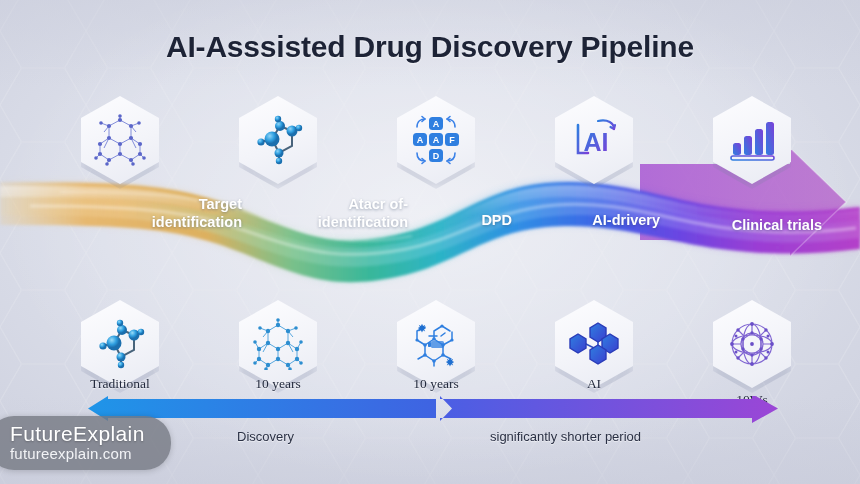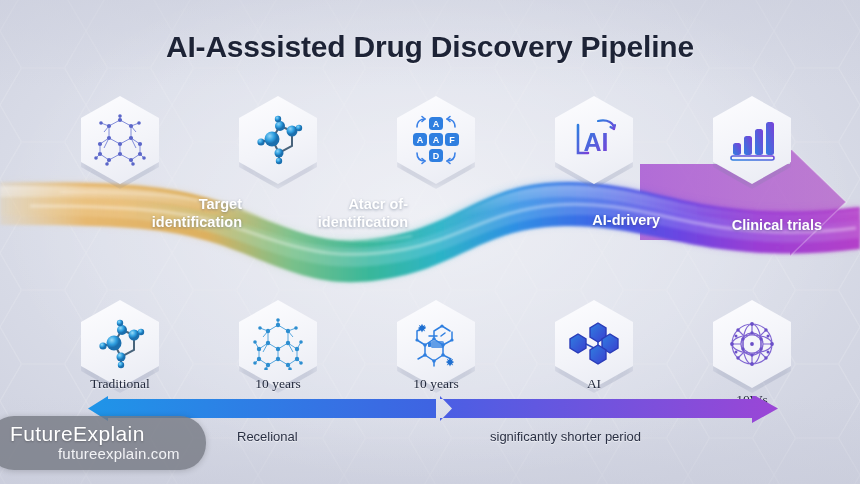--- a/index.html
+++ b/index.html
@@ -133,21 +133,20 @@
     letter-spacing: .4px;
     line-height: 1.05;
     text-shadow: 0 1px 2px rgba(0,0,0,.25);
   }
   .wm-2 {
     color: #f2f3f6;
     font-size: 15px;
     font-weight: 400;
     letter-spacing: .2px;
     line-height: 1.15;
-    margin-left: 48px;
   }
 </style>
 </head>
 <body>
 
 <div id="stage">
 
   <svg class="bg-grid" width="860" height="484" viewBox="0 0 860 484">
     <defs>
       <pattern id="hexpat" width="86" height="74" patternUnits="userSpaceOnUse" patternTransform="translate(0,-6)">
@@ -263,20 +262,21 @@
       <path d="M60 42 C 170 42, 210 48, 268 70 C 322 90, 356 96, 412 86" fill="none" stroke="#ffffff" stroke-width="2" opacity="0.30" filter="url(#soft)"></path>
 
       <path d="M790 -2 L846 52 L790 106" fill="none" stroke="#ffffff" stroke-width="1.5" opacity="0.25"></path>
     </svg>
   </div>
 
   <div class="stage-label" style="left:92px; top:196px; width:150px;">Target
 identification</div>
   <div class="stage-label" style="left:258px; top:196px; width:150px;">Atacr of-
 identification</div>
+  <div class="stage-label" style="left:402px; top:212px; width:110px;">DPD</div>
   <div class="stage-label" style="left:682px; top:217px; width:140px;">Clinical trials</div>
   <div class="stage-label" style="left:530px; top:212px; width:130px;">AI-drivery</div>
 
   <div class="hex-shadow" style="left:81px; top:96px;"></div>
   <div class="hex" style="left:81px; top:96px;">
     <span>
       <svg width="52" height="52" viewBox="0 0 52 52">
         <g stroke="#7b86d8" stroke-width="1" fill="none" opacity="0.95">
           <path d="M26 6 L15 12 L15 24 L26 30 L37 24 L37 12 Z"></path>
           <path d="M15 24 L6 30 L6 40 L15 46 L26 40 L26 30"></path>
@@ -595,21 +595,21 @@
             <stop offset="100%" stop-color="#9b46d6"></stop>
         </linearGradient>
       </defs>
 
       <path d="M108 3 L108 0 L88 12.5 L108 25 L108 22 L436 22 L436 3 Z" fill="url(#tlLeft)"></path>
 
       <path d="M440 3 L440 0 L452 12.5 L440 25 L440 22 L752 22 L752 27 L778 12.5 L752 -2 L752 3 Z" fill="url(#tlRight)"></path>
     </svg>
   </div>
 
-  <div class="tl-caption" style="left:237px; top:429px;">Recelional</div>
+  <div class="tl-caption" style="left:237px; top:429px;">Discovery</div>
   <div class="tl-caption" style="left:490px; top:429px;">significantly shorter period</div>
 
   <div class="watermark">
     <div class="wm-1">FutureExplain</div>
     <div class="wm-2">futureexplain.com</div>
   </div>
 
 </div>
 
 </body></html>

